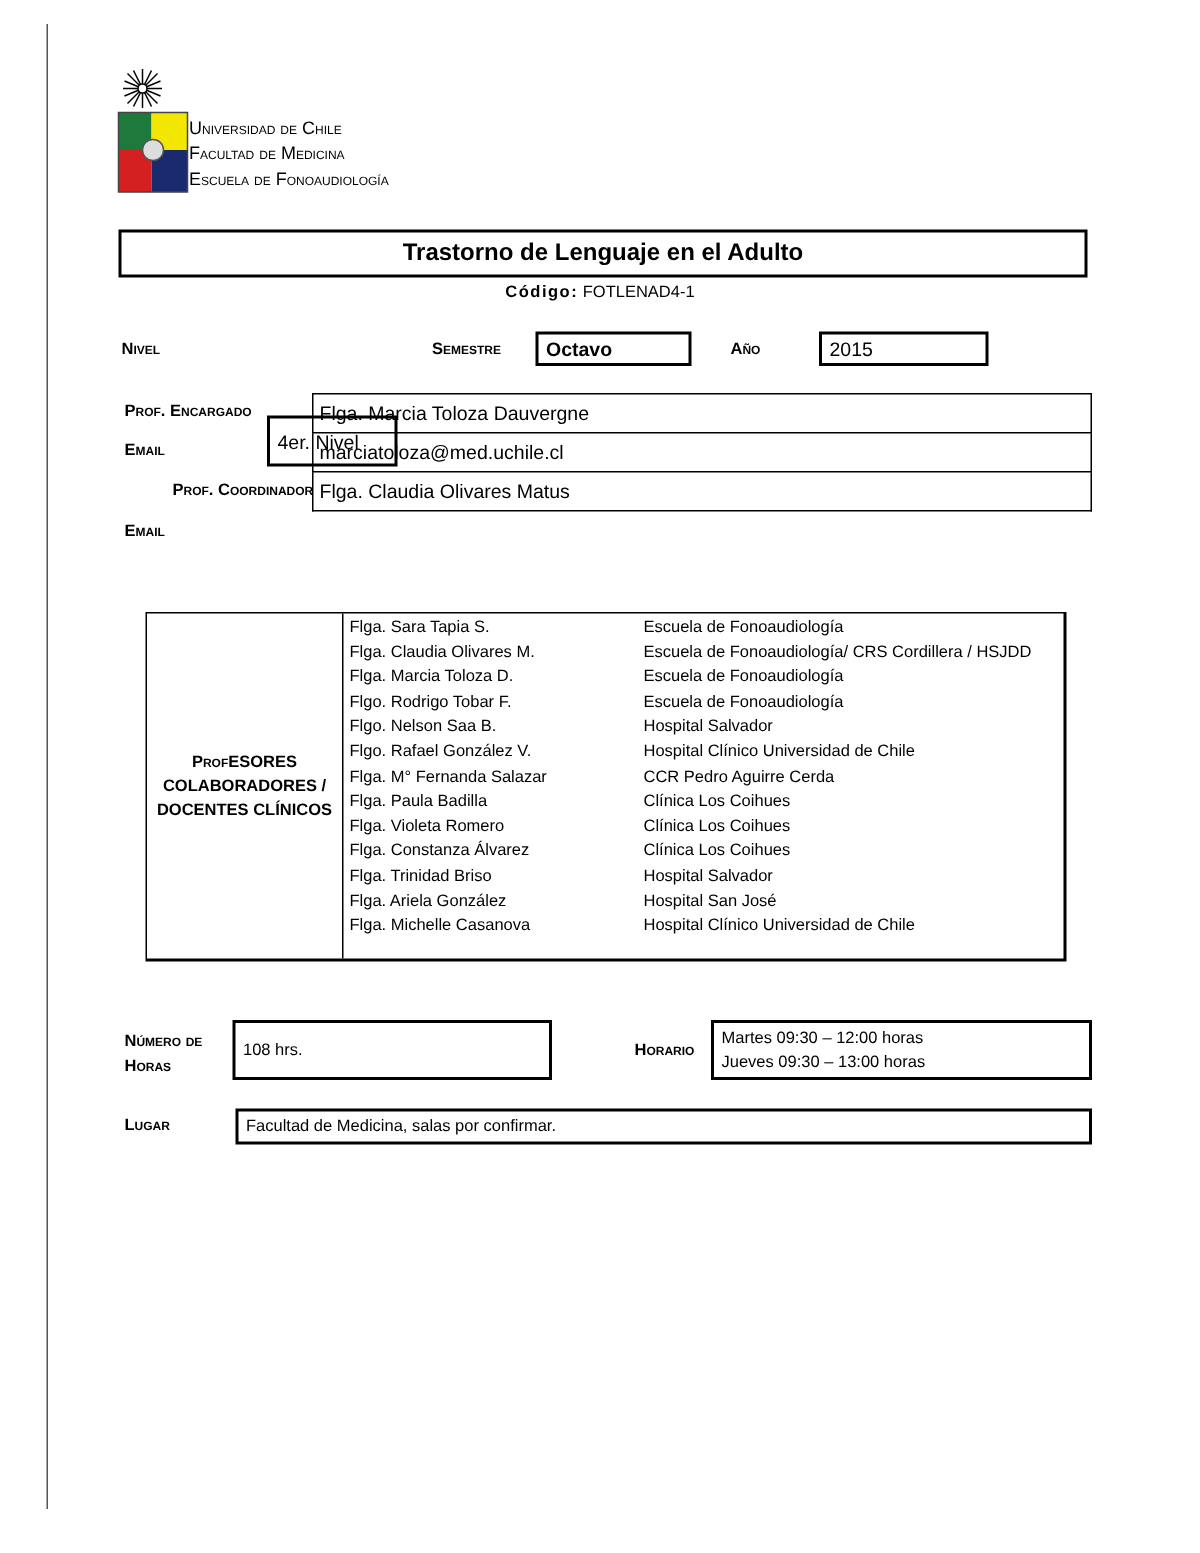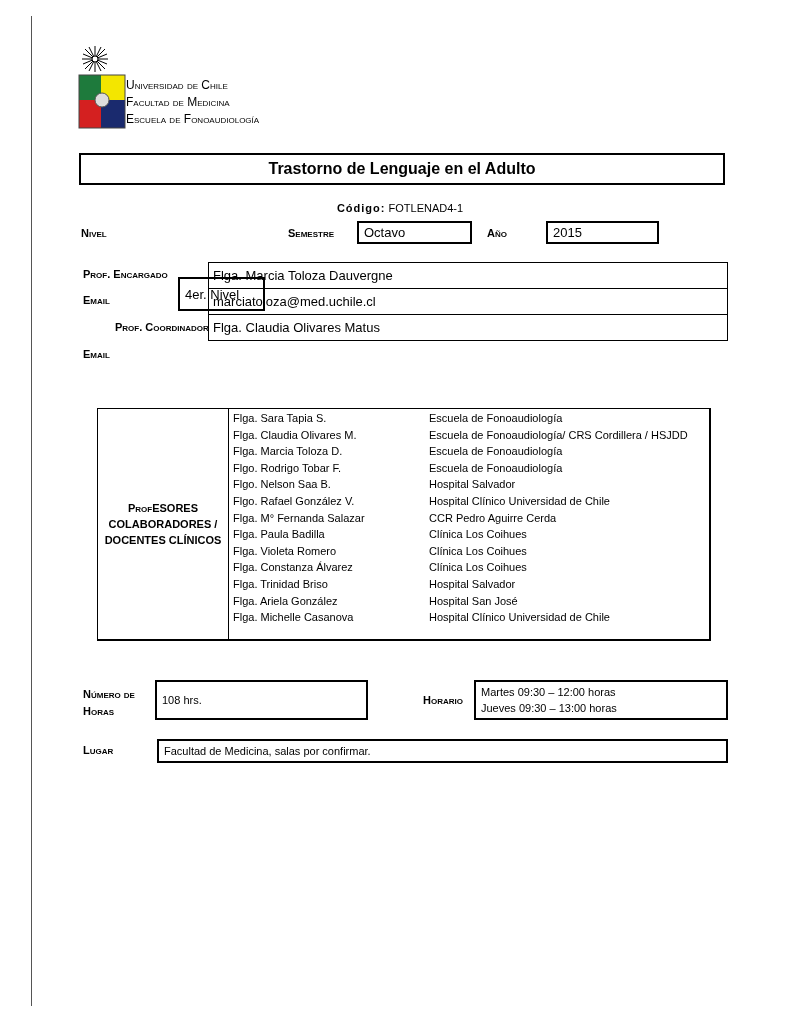--- a/index.html
+++ b/index.html
@@ -7,21 +7,21 @@
          font-family: "Liberation Sans", sans-serif; color: #000; }
   .margin-line { position: absolute; left: 31px; top: 16px; width: 1px; height: 990px; background: #555; }
 
   .logo { position: absolute; left: 78px; top: 44px; width: 48px; height: 86px; }
   .uni-lines { position: absolute; left: 126px; top: 77px; font-size: 12px; line-height: 17px; }
   .sc { font-variant: small-caps; }
 
   .title-box { position: absolute; left: 79px; top: 153px; width: 646px; height: 32px;
                border: 2px solid #000; box-sizing: border-box; display: flex; align-items: center; justify-content: center;
                font-weight: bold; font-size: 16px; }
-  .code-line { position: absolute; left: 0; width: 800px; top: 189px; text-align: center; font-size: 11px; margin-top: 13px; }
+  .code-line { position: absolute; left: 0; width: 800px; top: 189px; text-align: center; font-size: 11px; }
   .code-line .lbl { font-weight: bold; letter-spacing: 1px; }
 
   .label { position: absolute; font-size: 11px; font-weight: bold; font-variant: small-caps; }
   .box { position: absolute; border: 2px solid #000; box-sizing: border-box; font-size: 13px;
          padding-left: 5px; display: flex; align-items: center; }
 
   .info-table { position: absolute; left: 208px; top: 262px; width: 520px; border-collapse: collapse; }
   .info-table td { border: 1px solid #000; height: 25px; padding: 0 4px; font-size: 13px; }
   .info-labels { position: absolute; left: 83px; }
 
@@ -70,21 +70,21 @@
 
 <div class="title-box">Trastorno de Lenguaje en el Adulto</div>
 <div class="code-line">
   <span class="lbl">Código:</span>
   <span>FOTLENAD4-1</span>
 </div>
 
 <div class="label" style="left:81px; top:227px;">Nivel</div>
 <div class="box" style="left:178px; top:237px; width:87px; height:34px;margin-top:40px;">4er. Nivel</div>
 <div class="label" style="left:288px; top:227px;">Semestre</div>
-<div class="box" style="left:357px; top:221px; width:115px; height:23px;">Octavo</div>
+<div class="box" style="left:357px; top:221px; width:104px; height:23px;font-weight:bold;">Octavo</div>
 <div class="label" style="left:487px; top:227px;">Año</div>
 <div class="box" style="left:546px; top:221px; width:113px; height:23px;">2015</div>
 
 <div class="label info-labels" style="top:268px;">Prof. Encargado</div>
 <div class="label info-labels" style="top:294px;">Email</div>
 <div class="label info-labels" style="top:321px;padding-left:32px;">Prof. Coordinador</div>
 <div class="label info-labels" style="top:348px;">Email</div>
 <table class="info-table">
   <tbody>
       <tr>

